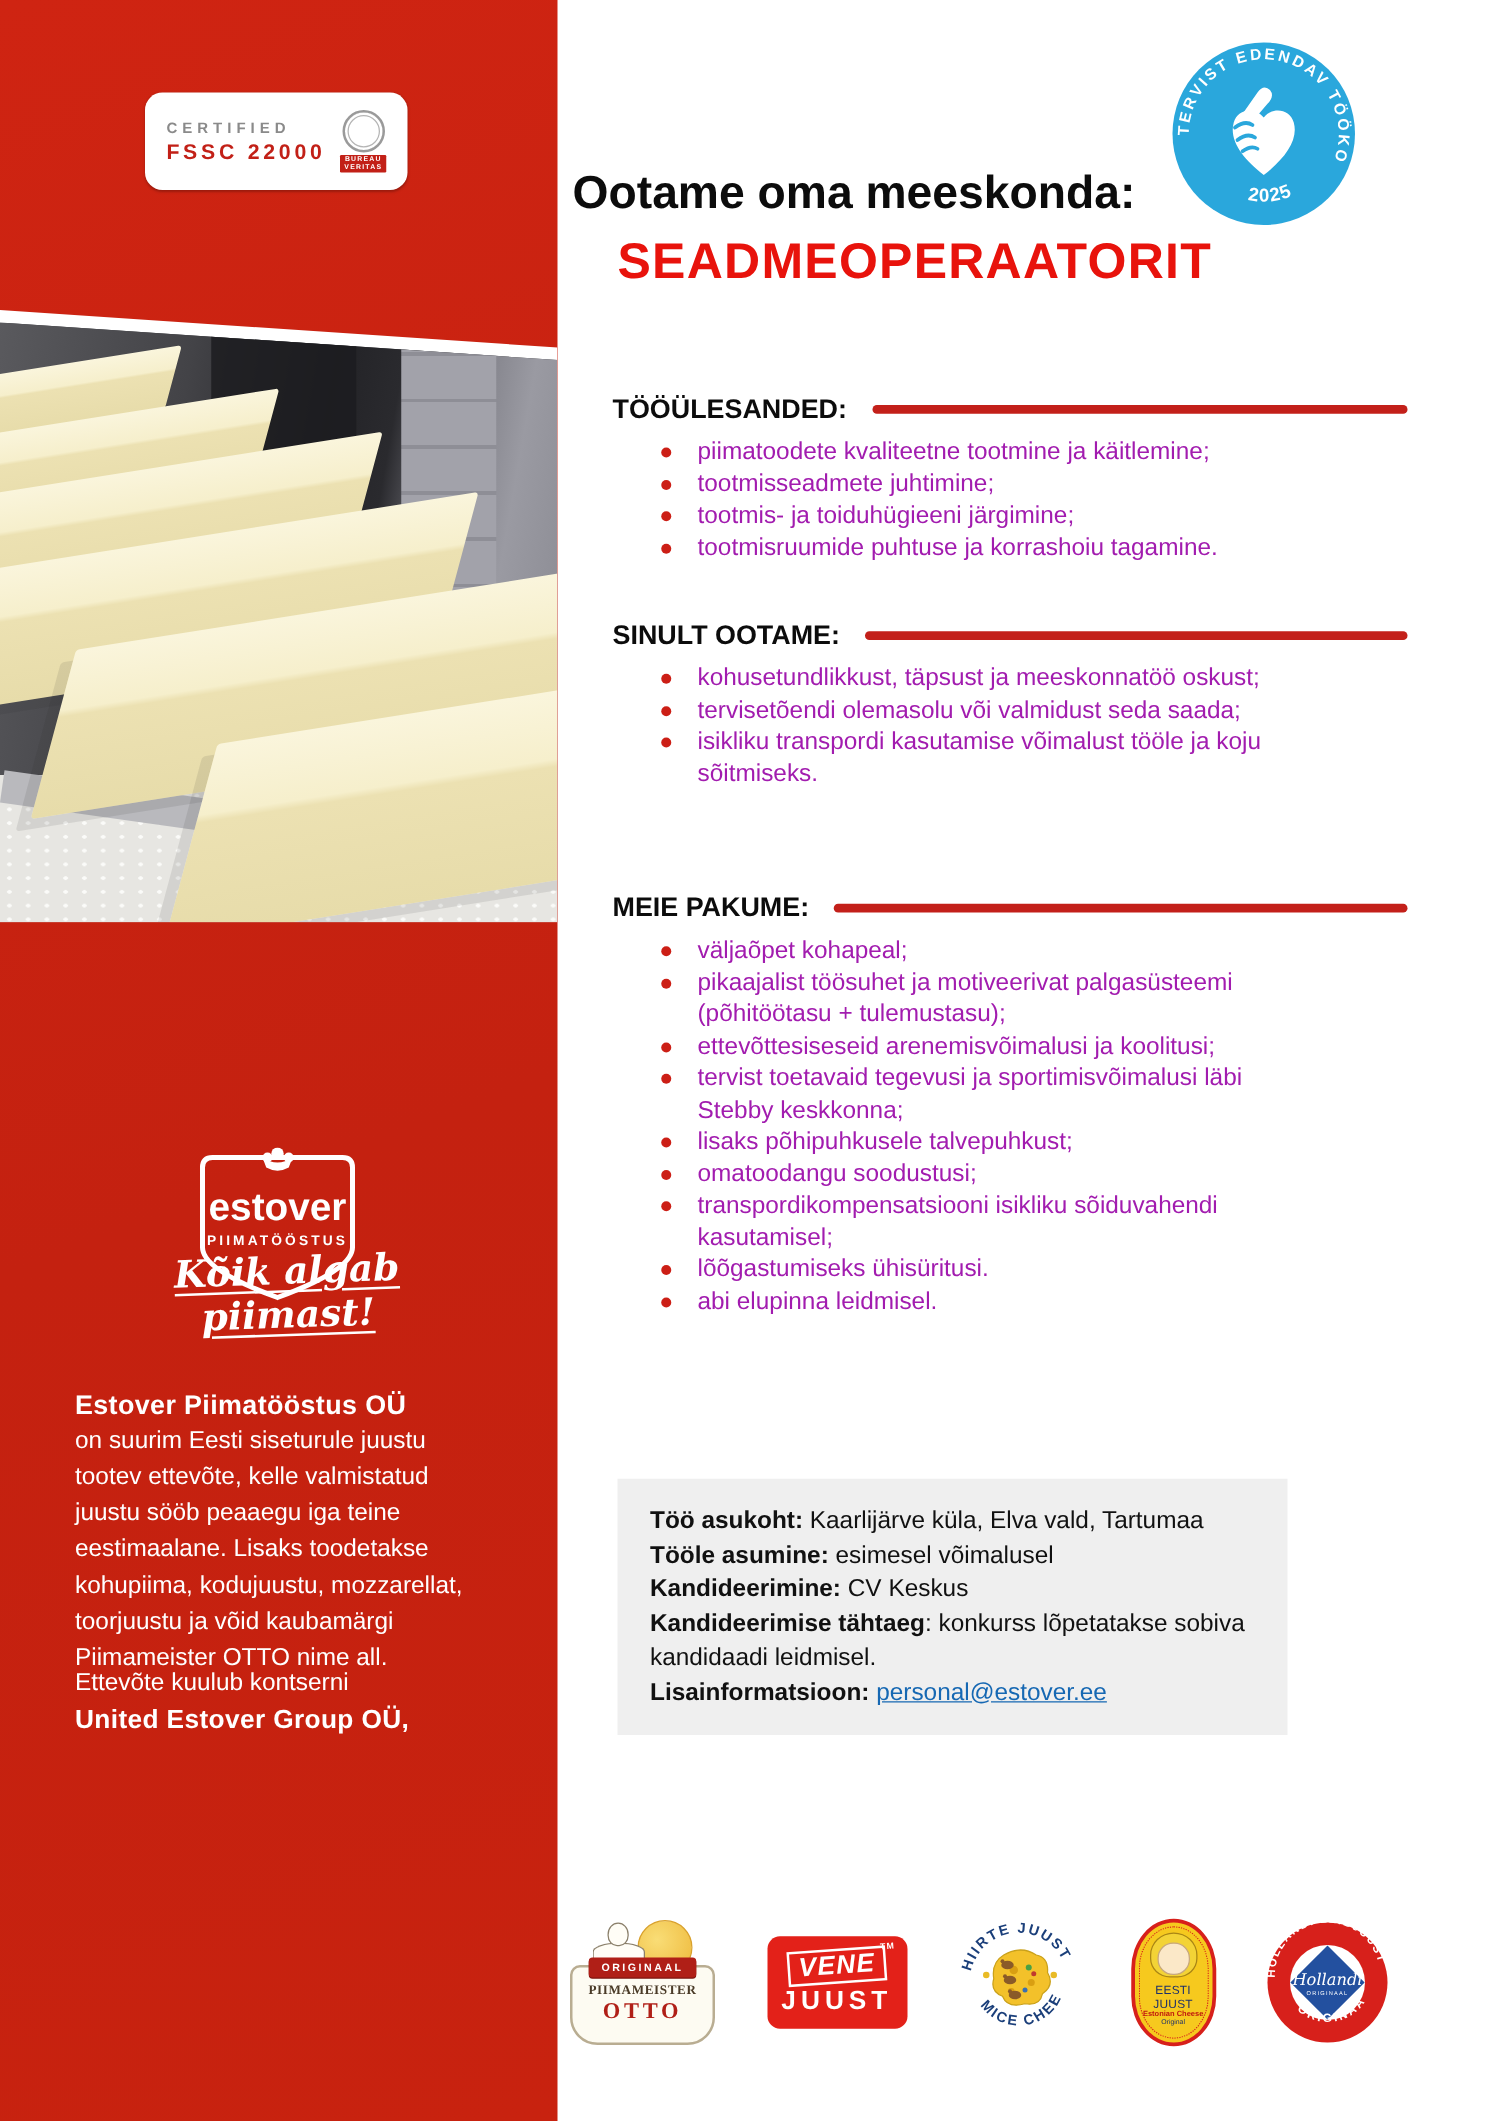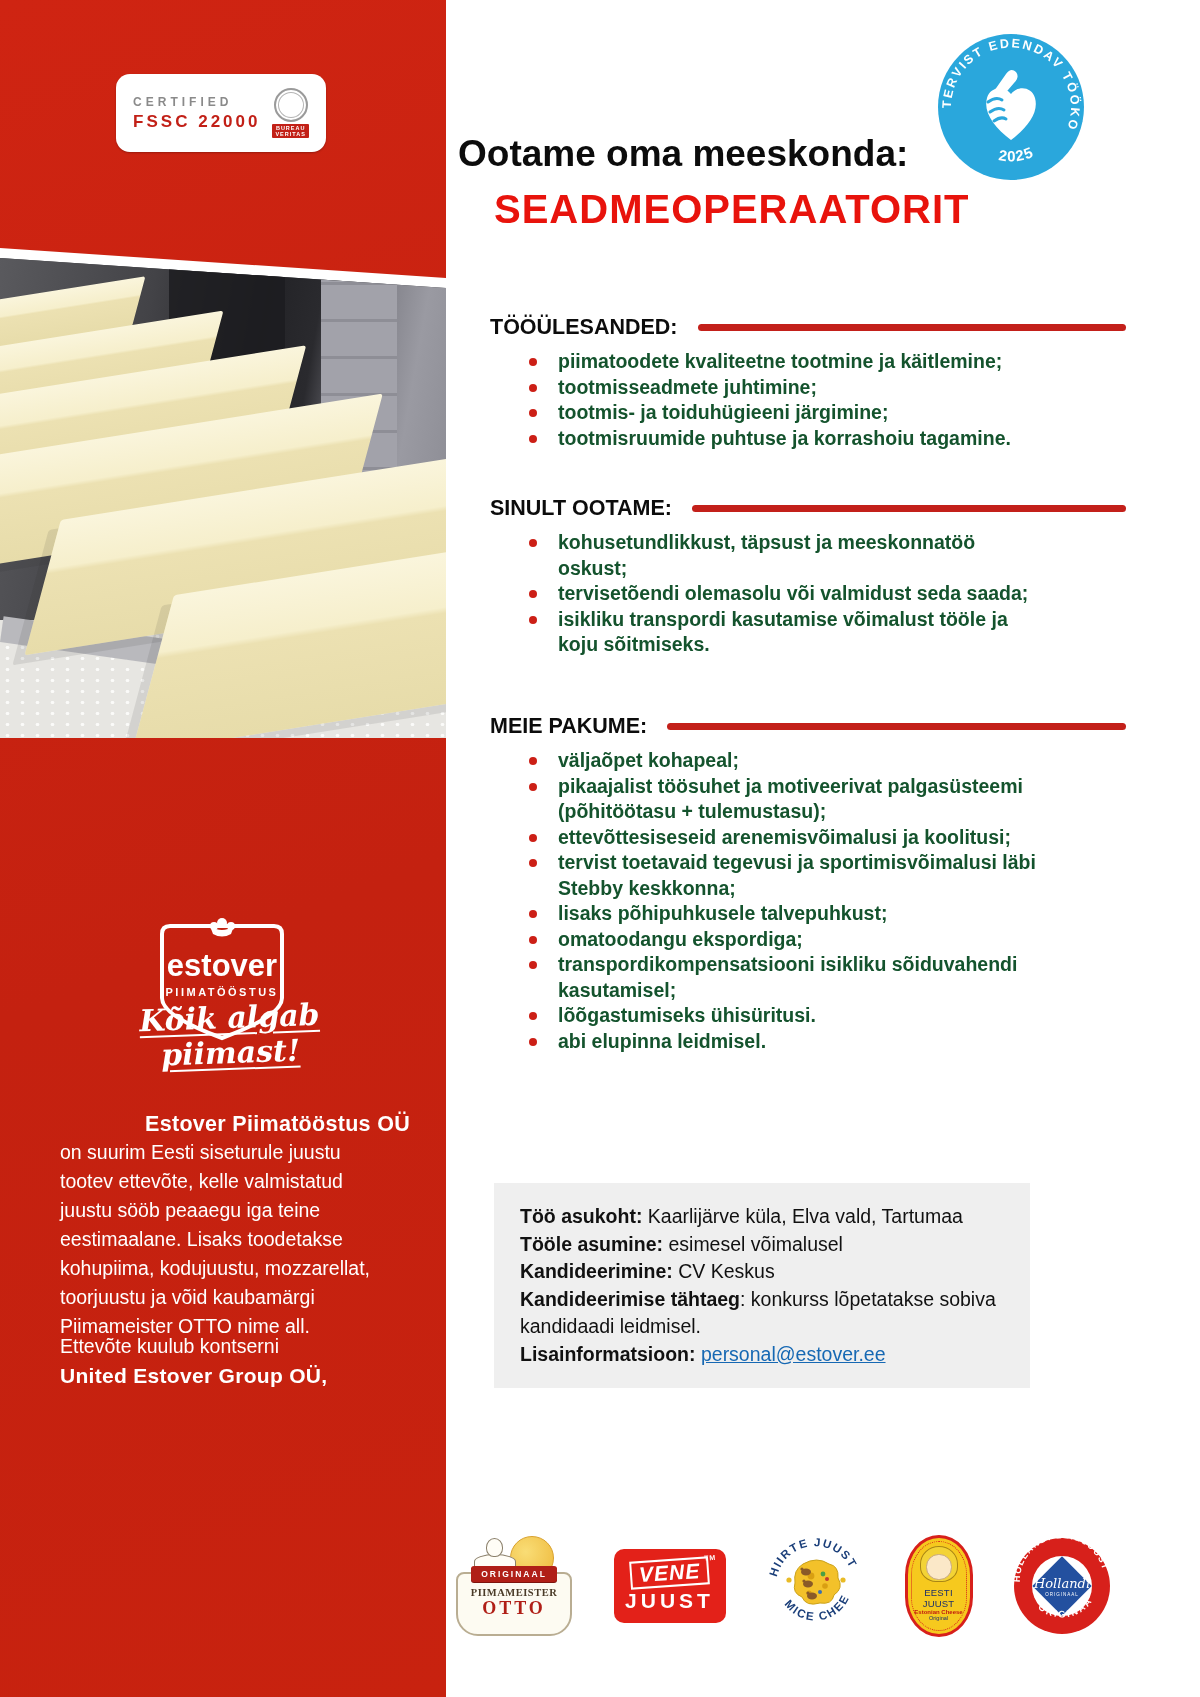--- a/index.html
+++ b/index.html
@@ -53,41 +53,41 @@
   
   .health-badge{position:absolute;left:936px;top:32px;}
 
   
   .section{position:absolute;left:490px;width:636px;}
   .sec-tasks{top:315px;} .sec-expect{top:496px;} .sec-offer{top:714px;}
   .sec-head{display:flex;align-items:center;gap:20px;}
   .sec-head h3{margin:0;font-size:21.5px;font-weight:bold;color:#0c0c0c;white-space:nowrap;}
   .sec-line{flex:1;height:7px;background:#c3201a;border-radius:4px;}
   .section ul{list-style:none;margin:9px 0 0 0;padding:0 0 0 37px;}
-  .section li{position:relative;padding-left:31px;font-size:19.5px;line-height:25.5px;color:#14532d;
-              max-width:480px;margin:0;font-weight:bold;}
+  .section li{position:relative;padding-left:31px;font-size:19.5px;line-height:25.5px;color:#a21caf;
+              max-width:480px;margin:0;}
   .section li::before{content:"";position:absolute;left:2px;top:9px;width:8px;height:8px;border-radius:50%;
               background:#cc1f16;}
   .sec-tasks li{line-height:25.5px;}
 
   
   .info-box{position:absolute;left:494px;top:1183px;width:536px;background:#efefef;
             padding:20px 0 20px 26px;box-sizing:border-box;font-size:19.5px;line-height:27.5px;}
   .info-box p{margin:0;max-width:560px;}
   .info-box b{font-weight:bold;}
   .info-box a{color:#1668b3;text-decoration:underline;}
 
   
   .estover-logo{position:absolute;left:152px;top:918px;}
   .slogan{position:absolute;left:70px;top:1000px;width:320px;color:#fff;text-align:center;
           font-family:"DejaVu Serif", serif;font-style:italic;font-weight:bold;font-size:30px;
           transform:rotate(-2deg);}
   .slogan u{text-decoration-thickness:2px;text-underline-offset:5px;}
   .about{position:absolute;left:60px;top:1112px;width:350px;color:#fff;}
-  .about h4{margin:0 0 1px 0;font-size:21.5px;font-weight:bold;letter-spacing:.3px;text-align:right;}
+  .about h4{margin:0 0 1px 0;font-size:21.5px;font-weight:bold;letter-spacing:.3px;}
   .about .body{font-size:19.5px;line-height:29px;white-space:pre-line;}
   .group{position:absolute;left:60px;top:1332px;width:350px;color:#fff;font-size:19.5px;line-height:29px;}
   .group .gname{font-weight:bold;font-size:21px;letter-spacing:.3px;}
   .group .gbody{white-space:pre-line;}
 
   
   .brand-row{position:absolute;left:452px;top:1518px;width:660px;height:135px;display:flex;
              align-items:center;justify-content:space-between;}
   
   .logo-otto{position:relative;width:122px;height:100px;}
@@ -218,21 +218,21 @@
     <div class="sec-head">
       <h3>MEIE PAKUME:</h3>
       <div class="sec-line"></div>
     </div>
     <ul>
       <li>väljaõpet kohapeal;</li>
       <li>pikaajalist töösuhet ja motiveerivat palgasüsteemi (põhitöötasu + tulemustasu);</li>
       <li>ettevõttesiseseid arenemisvõimalusi ja koolitusi;</li>
       <li>tervist toetavaid tegevusi ja sportimisvõimalusi läbi Stebby keskkonna;</li>
       <li>lisaks põhipuhkusele talvepuhkust;</li>
-      <li>omatoodangu ekspordiga;</li>
+      <li>omatoodangu soodustusi;</li>
       <li>transpordikompensatsiooni isikliku sõiduvahendi kasutamisel;</li>
       <li>lõõgastumiseks ühisüritusi.</li>
       <li>abi elupinna leidmisel.</li>
     </ul>
   </div>
 
   <div class="info-box">
     <p><b>Töö asukoht:</b><span> Kaarlijärve küla, Elva vald, Tartumaa</span></p>
     <p><b>Tööle asumine:</b><span> esimesel võimalusel</span></p>
     <p><b>Kandideerimine:</b><span> CV Keskus</span></p>

